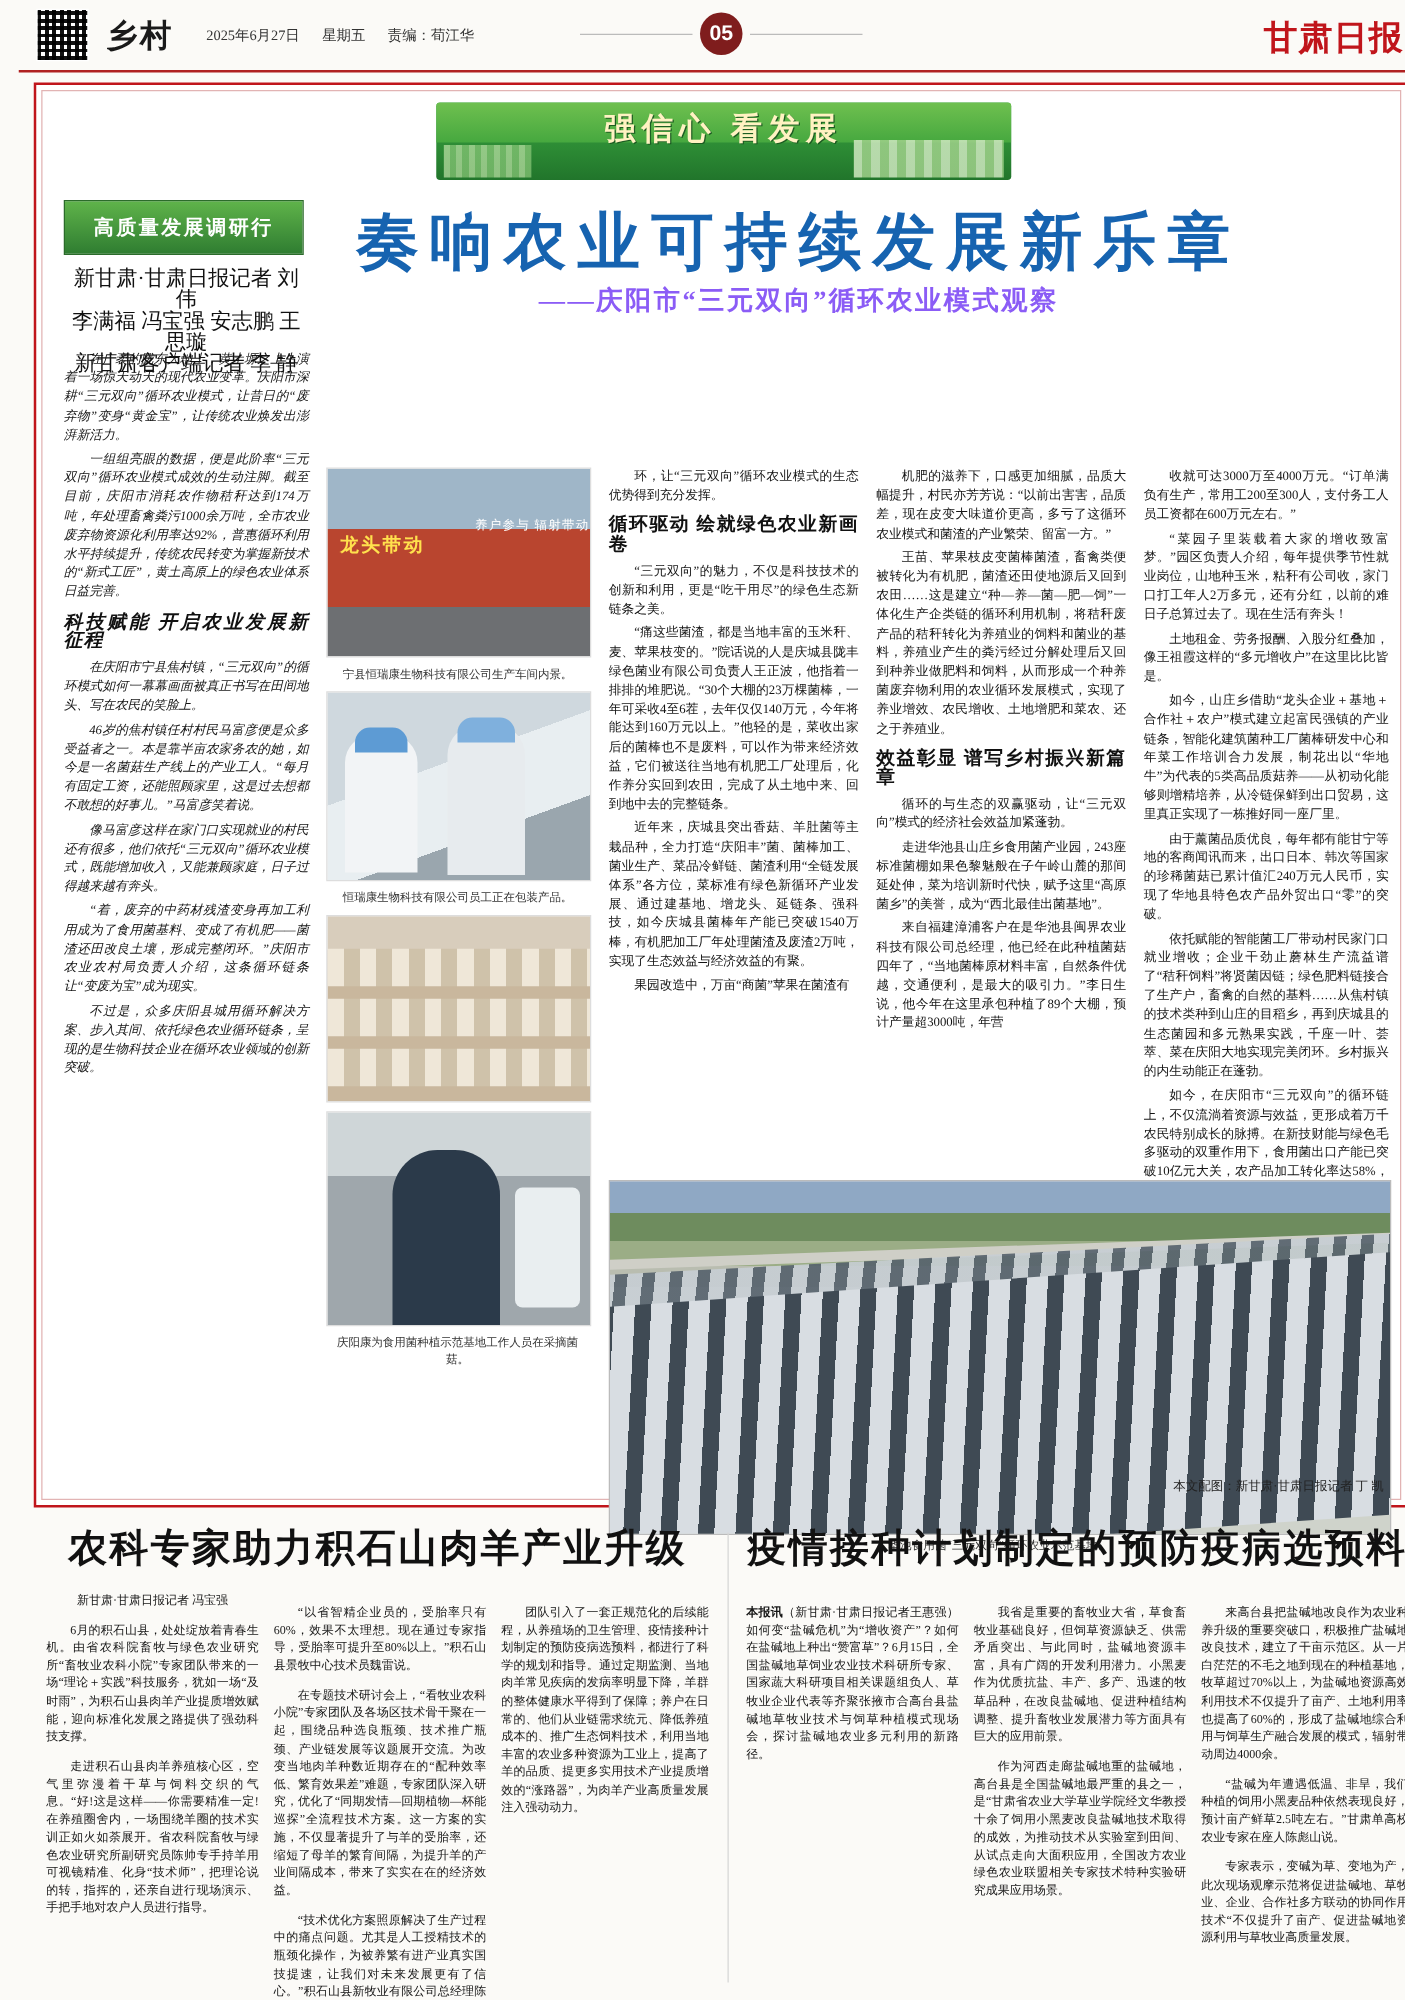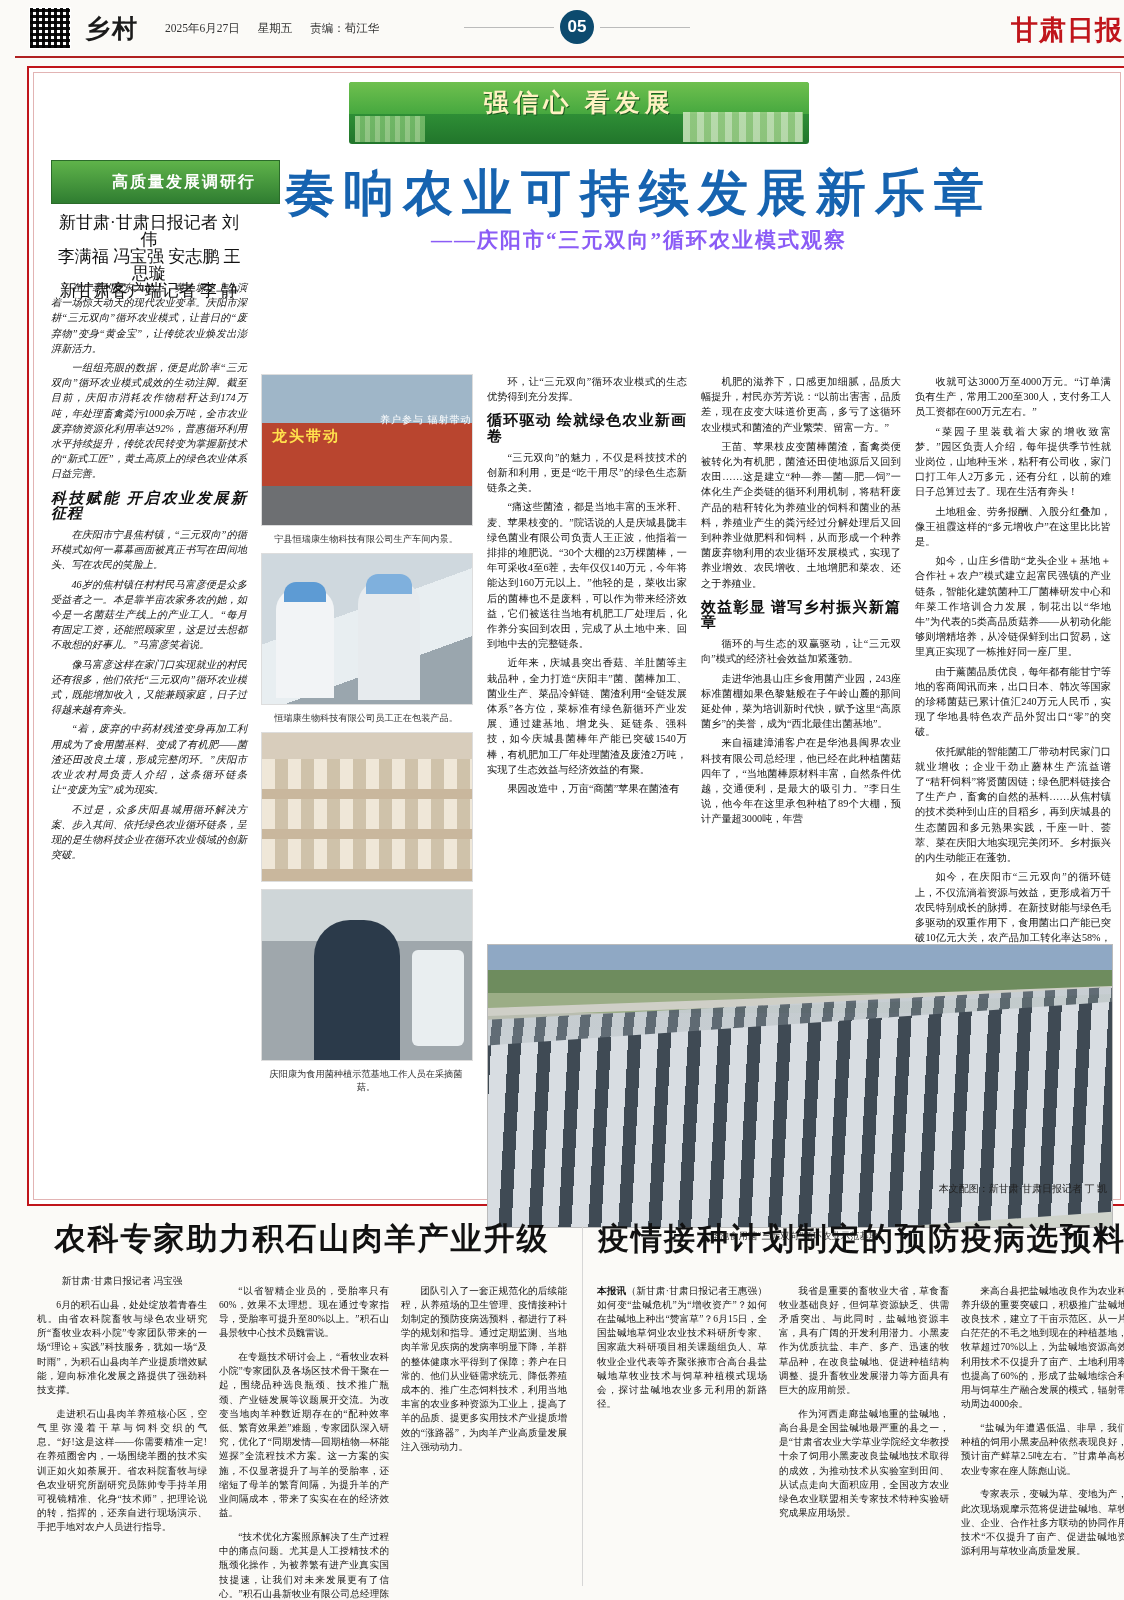--- a/index.html
+++ b/index.html
@@ -32,21 +32,21 @@
   .md-date{font-size:11.5px;color:#333;margin-right:18px;}
   .md-week{font-size:11.5px;color:#333;margin-right:18px;}
   .md-editor{font-size:11.5px;color:#333;}
   .pagenum-wrap{
     position:absolute;left:50%;transform:translateX(-50%);
     top:10px;display:flex;align-items:center;gap:6px;
   }
   .pn-line{width:90px;height:1px;background:#bbb;}
   .pagenum{
     width:34px;height:34px;border-radius:50%;
-    background:#0c4a6e;color:#fff;font-size:17px;font-weight:bold;
+    background:#7f1d1d;color:#fff;font-size:17px;font-weight:bold;
     display:flex;align-items:center;justify-content:center;
     font-family:"Liberation Sans", sans-serif;
   }
   .paper-logo{
     position:absolute;right:16px;top:12px;
     font-size:27px;font-weight:bold;color:#c0151b;letter-spacing:1px;
     font-family:"Liberation Serif", serif;
   }
 
   
@@ -90,21 +90,20 @@
     font-size:21px;font-weight:bold;color:#8b5cf6;letter-spacing:2px;
   }
 
   
   .badge{
     position:absolute;left:22px;top:92px;width:190px;height:42px;
     background:linear-gradient(180deg,#5fb34a,#2f7d31);
     color:#fff;font-size:16px;font-weight:bold;letter-spacing:2px;
     display:flex;align-items:center;justify-content:center;
     border:1px solid #2b6b2a;
-    padding-left:37px;
   }
 
   
   .byline{
     position:absolute;left:22px;top:146px;width:196px;
     font-size:17px;line-height:17px;text-align:center;color:#111;
   }
 
   
   .col{

